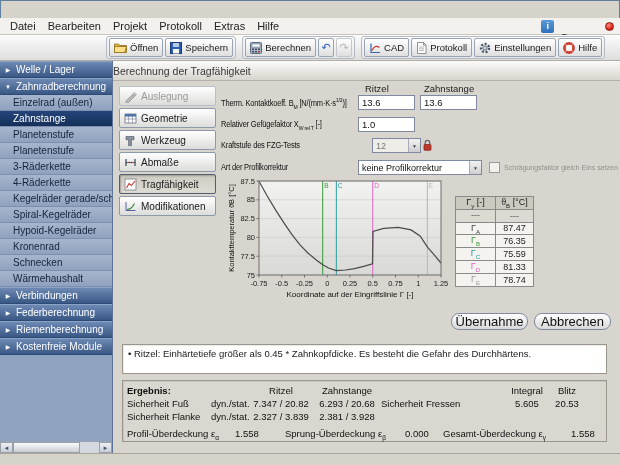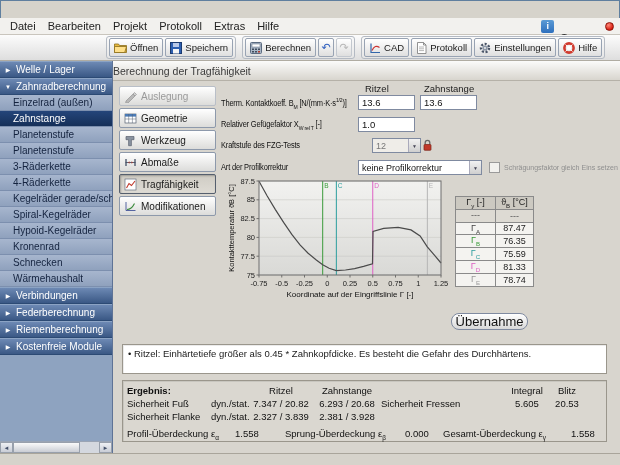--- a/index.html
+++ b/index.html
@@ -465,20 +465,21 @@
             <td class="gval">81.33</td>
           </tr>
           <tr>
             <td class="glabel"><span style="color: rgb(154, 154, 154);"><span>Γ</span><sub>E</sub></span></td>
             <td class="gval">78.74</td>
           </tr>
         </tbody>
           </table>
 
         <button class="pbtn" style="left:338px; top:235px; width:77px">Übernahme</button>
+        <button class="pbtn" style="left:421px; top:235px; width:77px">Abbrechen</button>
 
         <div class="warning-box">• Ritzel: Einhärtetiefe größer als 0.45 * Zahnkopfdicke. Es besteht die Gefahr des Durchhärtens.</div>
 
         <div class="results-box">
           <span class="rb bold" style="left:4px; top:4px">Ergebnis:</span>
           <span class="rb center" style="left:158px; top:4px">Ritzel</span>
           <span class="rb center" style="left:224px; top:4px">Zahnstange</span>
           <span class="rb center" style="left:404px; top:4px">Integral</span>
           <span class="rb center" style="left:444px; top:4px">Blitz</span>
 

